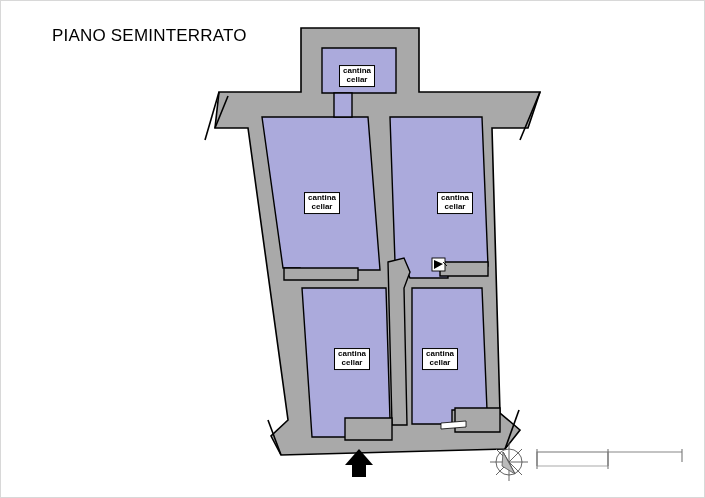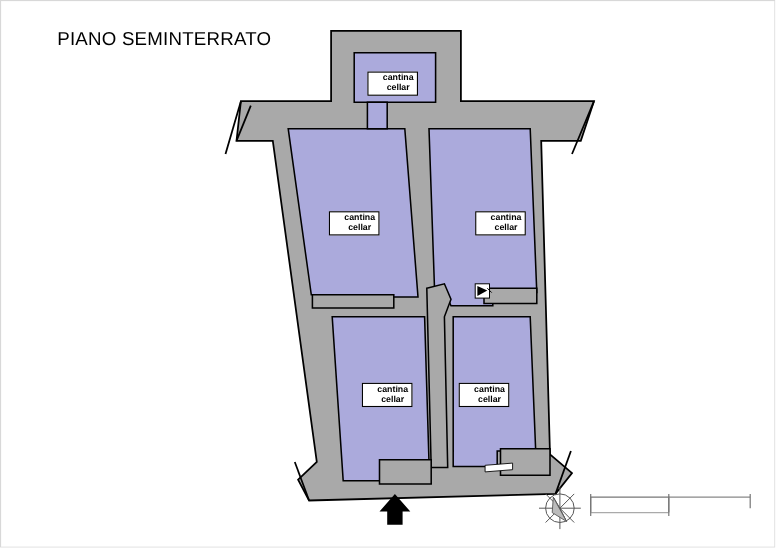--- a/index.html
+++ b/index.html
@@ -42,21 +42,21 @@
   }
   #plan-svg {
     position: absolute;
     left: 0;
     top: 0;
   }
   .room-label {
     position: absolute;
     background: #ffffff;
     border: 1px solid #000000;
-    padding: 1px 3px 1px 13px;
+    padding: 1px 3px 1px 3px;
     font-size: 8px;
     line-height: 1.12;
     color: #000000;
     text-align: center;
     white-space: nowrap;
     font-weight: bold;
     transform: translate(-50%, -50%);
   }
   .room-label .l1 { display: block; }
   .room-label .l2 { display: block; }

